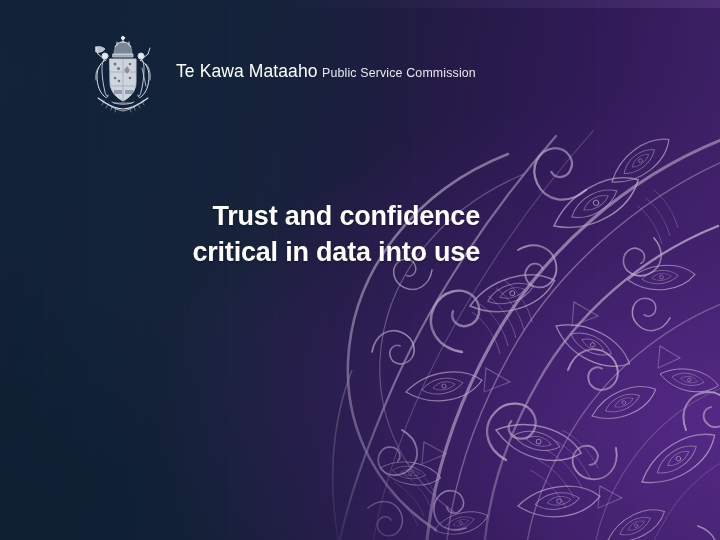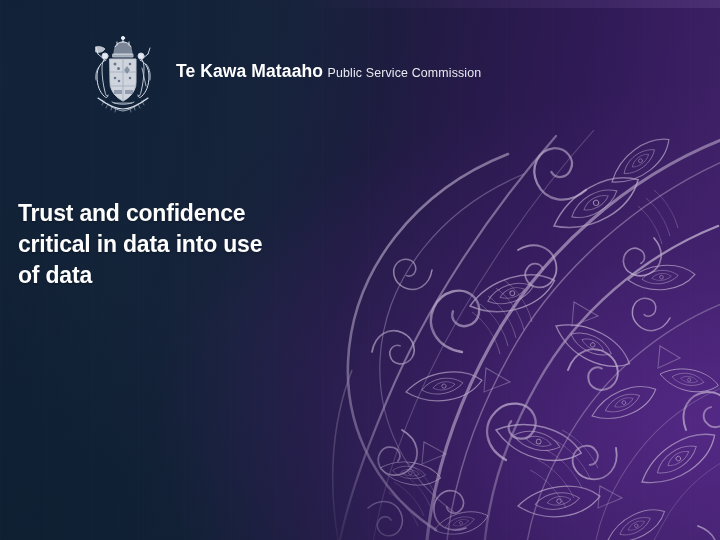--- a/index.html
+++ b/index.html
@@ -73,44 +73,44 @@
     display: flex;
     align-items: center;
     gap: 14px;
   }
   .crest { width: 78px; height: 80px; display: block; }
   .crest svg { display: block; width: 100%; height: 100%; }
   .logo-text { padding-bottom: 6px; }
   .logo-title {
     color: #ffffff;
     font-size: 17.5px;
-    font-weight: bold;
+    font-weight: normal;
     letter-spacing: .1px;
     line-height: 1.18;
     white-space: nowrap;
   }
   .logo-sub {
     color: #e9e9f0;
     font-size: 12.4px;
     font-weight: normal;
     letter-spacing: .15px;
     line-height: 1.3;
     margin-top: 17px;
     white-space: nowrap;
   }
 
   
   .headline {
     position: absolute;
     left: 18px;
     top: 198px;
     width: 462px;
-    text-align: left;
+    text-align: right;
     color: #ffffff;
-    font-size: 23px;
+    font-size: 27px;
     font-weight: bold;
     line-height: 1.34;
     letter-spacing: -0.2px;
     text-shadow: 0 1px 2px rgba(0,0,0,0.30);
   }
   .headline .ln { display: block; }
 </style>
 </head>
 <body>
 
@@ -354,16 +354,15 @@
     </span>
     <span class="logo-text">
       <span class="logo-title">Te Kawa Mataaho</span>
       <span class="logo-sub">Public Service Commission</span>
     </span>
   </div>
 
   <div class="headline">
     <span class="ln">Trust and confidence</span>
     <span class="ln">critical in data into use</span>
-    <span class="ln">of data</span>
   </div>
 
 </div>
 
 </body></html>

